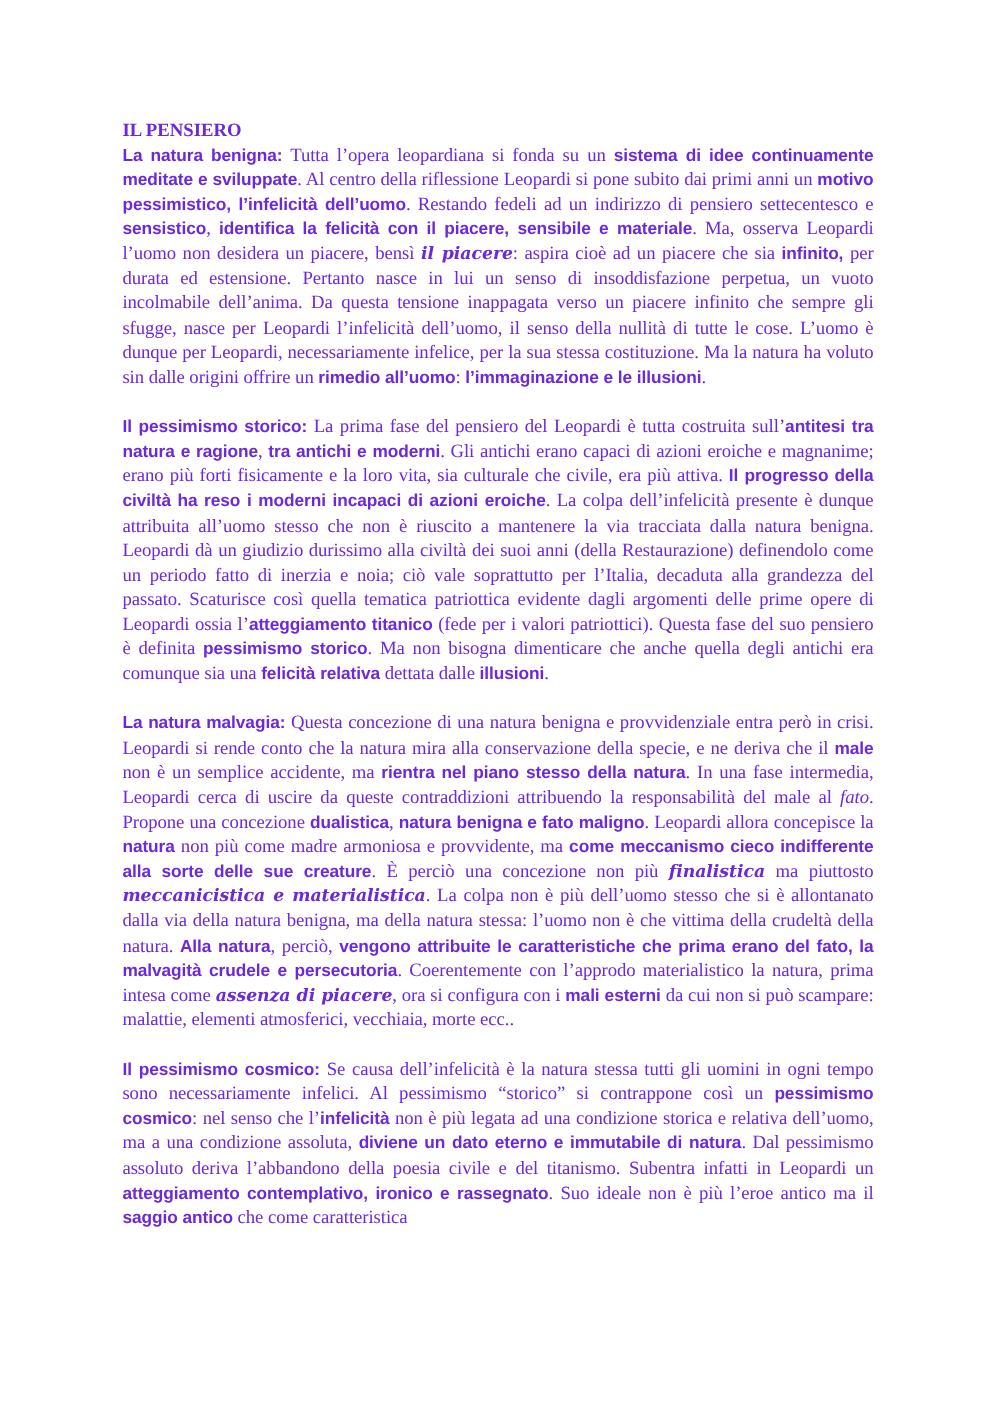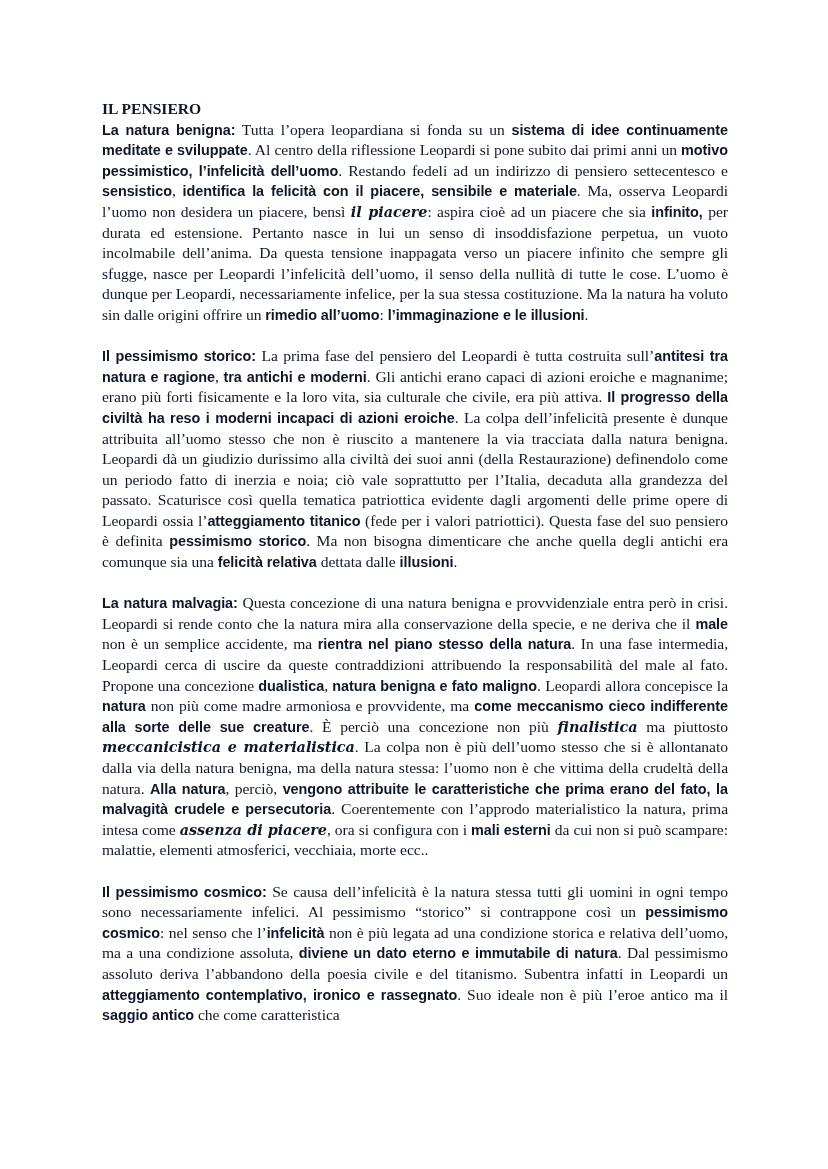--- a/index.html
+++ b/index.html
@@ -5,28 +5,28 @@
   html, body { margin: 0; padding: 0; background: #ffffff; }
   body { width: 828px; height: 1169px; overflow: hidden; position: relative; }
   .page {
     position: absolute;
     left: 102px;
     top: 99px;
     width: 626px;
     font-family: "Liberation Serif", "DejaVu Serif", serif;
     font-size: 15.6px;
     line-height: 20.6px;
-    color: #0f172a;
+    color: #6d28d9;
   }
   .title { font-weight: bold; font-size: 15.6px; margin: 0; }
   .para { margin: 0 0 20.6px 0; text-align: justify; letter-spacing: -0.05px; }
   .para:last-child { margin-bottom: 0; }
   .b { font-weight: bold; font-family: Liberation Sans, sans-serif; font-size: 14.4px; }
   .bi { font-weight: bold; font-style: italic; font-family: "DejaVu Serif", serif; font-size: 14.4px; }
-  .i { }
+  .i { font-style: italic; }
 </style>
 </head>
 <body>
 
 <div class="page">
   <p class="title">IL PENSIERO</p>
 
   <p class="para">
     <span class="b">La natura benigna:</span><span class="runs"><span> Tutta l’opera leopardiana si fonda su un </span><span class="b">sistema di idee continuamente meditate e sviluppate</span><span>. Al centro della riflessione Leopardi si pone subito dai primi anni un </span><span class="b">motivo pessimistico, l’infelicità dell’uomo</span><span>. Restando fedeli ad un indirizzo di pensiero settecentesco e </span><span class="b">sensistico</span><span>, </span><span class="b">identifica la felicità con il piacere, sensibile e materiale</span><span>. Ma, osserva Leopardi l’uomo non desidera un piacere, bensì </span><span class="bi">il piacere</span><span>: aspira cioè ad un piacere che sia </span><span class="b">infinito,</span><span> per durata ed estensione. Pertanto nasce in lui un senso di insoddisfazione perpetua, un vuoto incolmabile dell’anima. Da questa tensione inappagata verso un piacere infinito che sempre gli sfugge, nasce per Leopardi l’infelicità dell’uomo, il senso della nullità di tutte le cose. L’uomo è dunque per Leopardi, necessariamente infelice, per la sua stessa costituzione. Ma la natura ha voluto sin dalle origini offrire un </span><span class="b">rimedio all’uomo</span><span>: </span><span class="b">l’immaginazione e le illusioni</span><span>.</span></span>
   </p>

